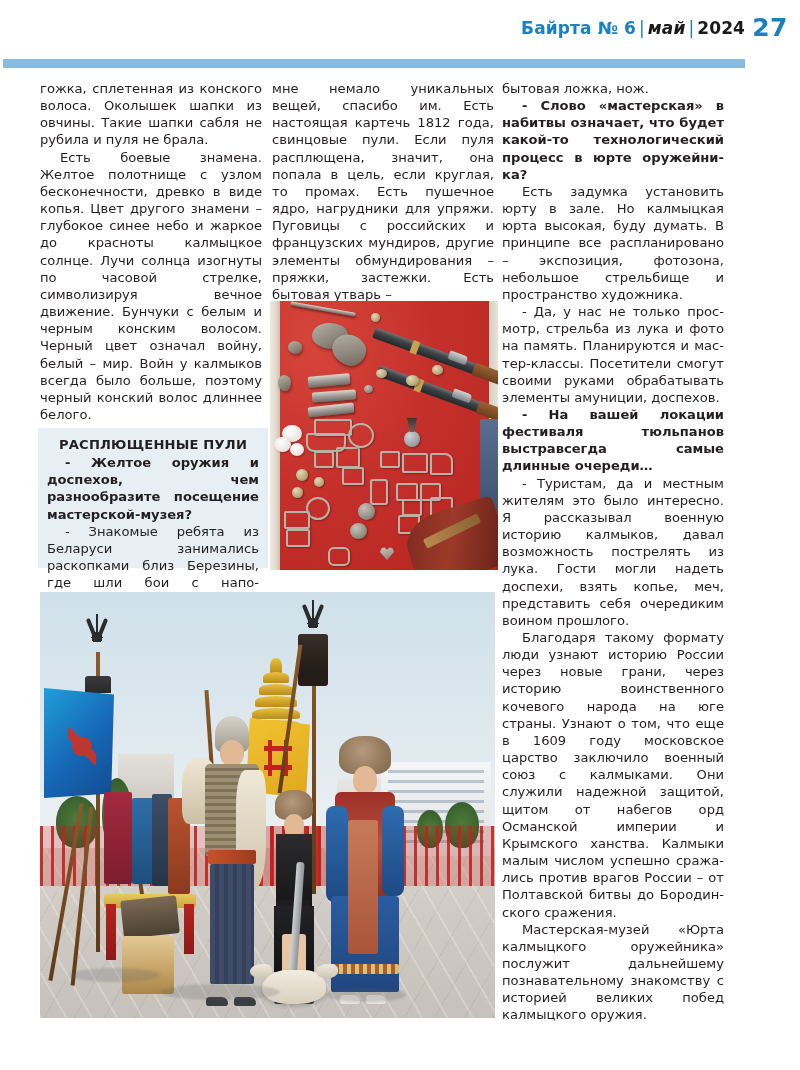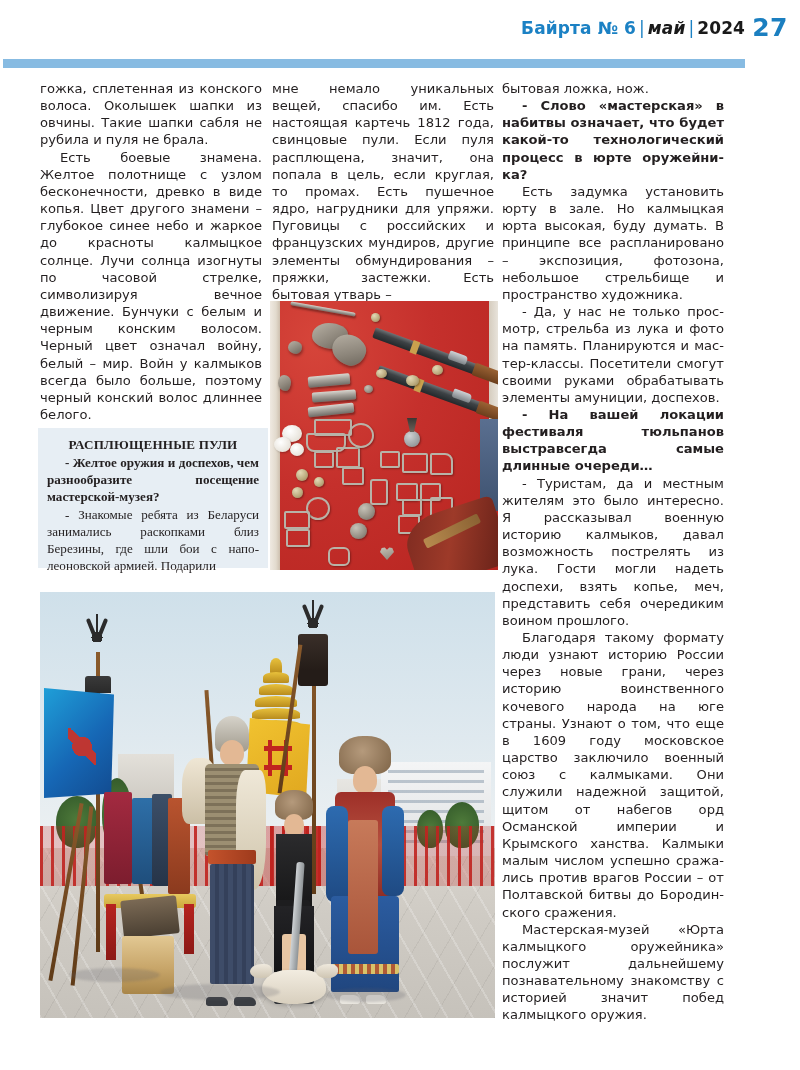--- a/index.html
+++ b/index.html
@@ -95,21 +95,21 @@
     color: #231f20;
     text-align: justify;
   }
   #pullbox .boxtitle {
     font-weight: bold;
     text-align: center;
     text-indent: 0;
     margin: 0 0 1px 0;
     letter-spacing: 0.2px;
   }
-  #pullbox p { margin: 0; text-indent: 18px; font-family: Liberation Serif, serif; }
+  #pullbox p { margin: 0; text-indent: 18px; }
   #pullbox p.q { font-weight: bold; }
 
   
   #photo-artifacts {
     position: absolute;
     left: 270px;
     top: 301px;
     width: 228px;
     height: 269px;
     overflow: hidden;
@@ -480,21 +480,21 @@
 </div>
 
 <div id="col3" class="col">
   <p class="noind">бытовая ложка, нож.</p>
   <p class="q">- Слово «мастерская» в на­битвы означает, что будет какой-то технологический процесс в юрте оружейни­ка?</p>
   <p>Есть задумка установить юрту в зале. Но калмыцкая юрта высокая, буду думать. В принци­пе все распланировано – экс­позиция, фотозона, небольшое стрельбище и пространство художника.</p>
   <p>- Да, у нас не только прос­мотр, стрельба из лука и фото на память. Планируются и мас­тер-классы. Посетители смогут своими руками обрабатывать элементы амуниции, доспехов.</p>
   <p class="q">- На вашей локации фести­валя тюльпанов выстра­всегда самые длинные очереди…</p>
   <p>- Туристам, да и местным жителям это было интересно. Я рассказывал военную историю калмыков, давал возможность пострелять из лука. Гости могли надеть доспехи, взять копье, меч, представить себя очереди­ким воином прошлого.</p>
   <p>Благодаря такому формату люди узнают историю России че­рез новые грани, через историю воинственного кочевого народа на юге страны. Узнают о том, что еще в 1609 году московское царство заключило военный союз с калмыками. Они служили надежной защитой, щитом от набегов орд Османской империи и Крымского ханства. Калмыки малым числом успешно сража­лись против врагов России – от Полтавской битвы до Бородин­ского сражения.</p>
-  <p>Мастерская-музей «Юрта калмыцкого оружейника» послужит дальнейшему познава­тельному знакомству с историей значит побед калмыцкого оружия.</p>
+  <p>Мастерская-музей «Юрта калмыцкого оружейника» послужит дальнейшему познава­тельному знакомству с историей великих побед калмыцкого оружия.</p>
 </div>
 
 <div id="photo-artifacts">
   <div class="art-bg"></div>
   <div class="art-edge-l"></div>
   <div class="art-edge-r"></div>
 
   <div class="gun" style="left:104px; top:26px; width:118px; height:11px; transform: rotate(20deg);">
     <div class="wood"></div>
     <div class="lock"></div>

